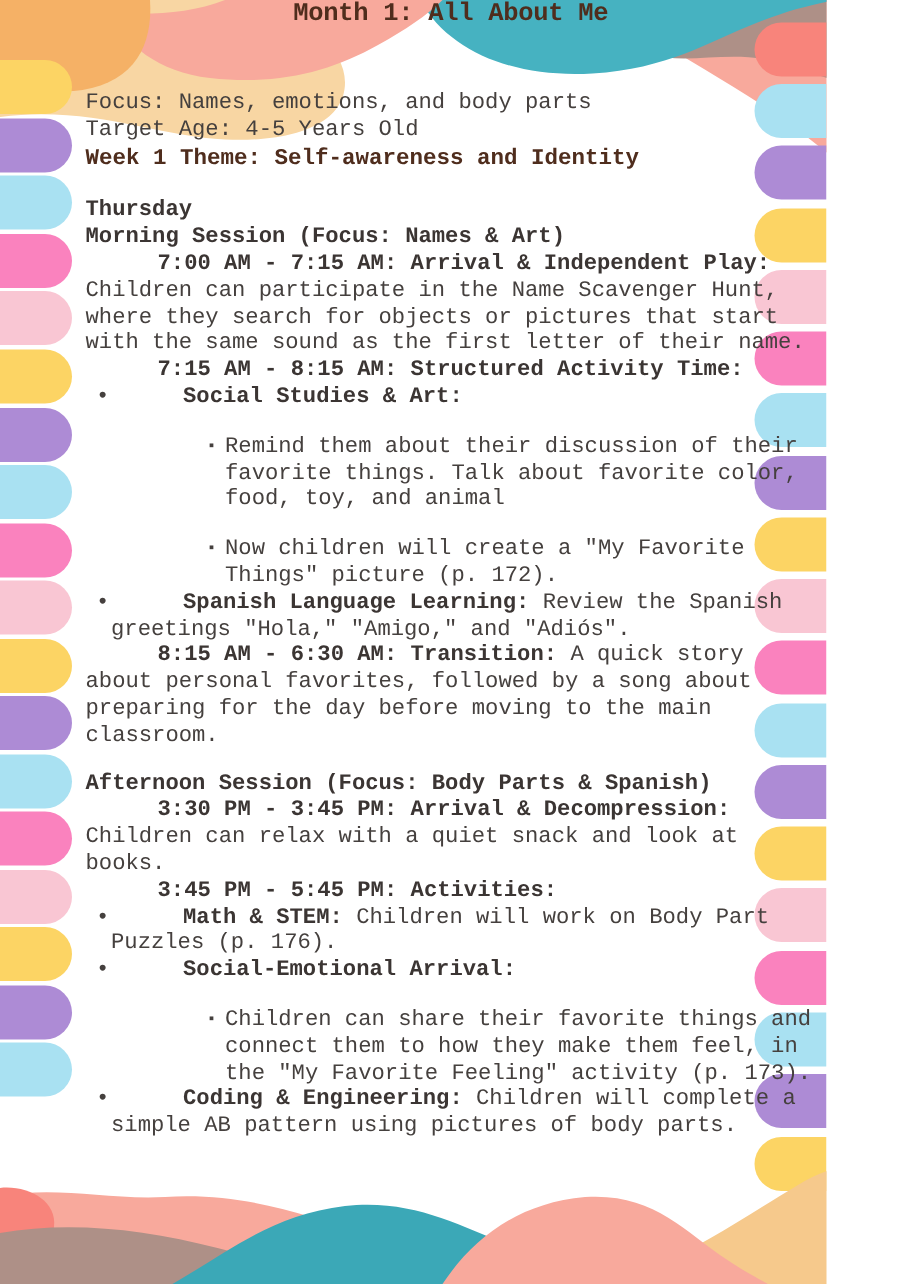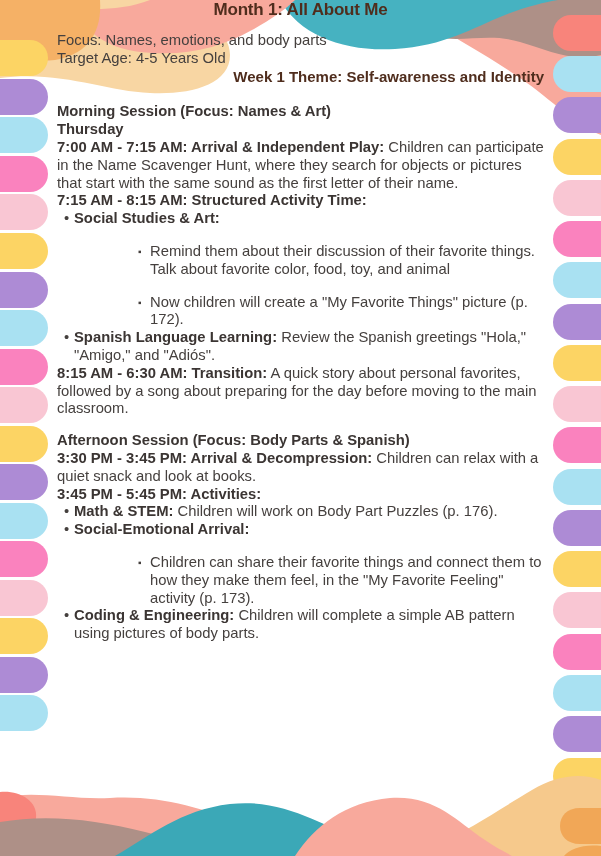--- a/index.html
+++ b/index.html
@@ -1,34 +1,34 @@
 <!DOCTYPE html>
 <html><head>
 <meta charset="utf-8">
 <style>
   html,body{margin:0;padding:0;background:#ffffff;}
-  .page{position:relative;width:601px;height:856px;overflow:hidden;background:#ffffff;
-        font-family:Liberation Sans, sans-serif;}
+  .page{position:relative;width:551px;height:856px;overflow:hidden;background:#ffffff;
+        font-family:Liberation Mono, monospace;}
   .deco{position:absolute;left:0;pointer-events:none;}
   .deco-top{top:0;z-index:1;}
   .deco-bottom{bottom:0;z-index:3;}
   .pills{position:absolute;top:0;left:0;width:100%;height:100%;z-index:2;pointer-events:none;}
   .pill{position:absolute;width:48px;height:36px;}
   .pl{left:0;border-radius:0 18px 18px 0;}
   .pr{right:0;border-radius:18px 0 0 18px;}
   .content{position:absolute;left:57px;top:0;width:487px;z-index:4;
            color:#45403E;font-size:14.8px;line-height:17.8px;}
   .content p{margin:0;}
   .title{margin-top:60px;text-align:center;font-size:17px;line-height:20px;
          font-weight:bold;color:#4F2D1D;letter-spacing:-0.2px;}
-  .meta-wrap{margin-top:12px;}
-  .theme{margin-top:11px;text-align:right;font-weight:bold;color:#4F2D1D;font-size:15px;}
+  .meta-wrap{margin-top:41px;}
+  .theme{margin-top:11px;text-align:left;font-weight:bold;color:#4F2D1D;font-size:15px;}
   .sched{margin-top:18px;}
   .h{font-weight:bold;color:#3B3533;}
-  .b{font-weight:bold;color:#3B3533;}
+  .b{font-weight:bold;color:#3B3533;margin-left:48px;}
   ul{margin:0;padding:0 0 0 7px;list-style:none;}
   ul.l1>li{padding-left:10px;position:relative;}
   ul.l1>li::before{content:"\2022";position:absolute;left:0;color:#45403E;}
   ul.l2{padding:0 0 0 64px;}
   ul.l2>li{padding-left:12px;position:relative;margin-top:15px;}
   ul.l2>li::before{content:"\25AA";position:absolute;left:0;font-size:10px;color:#45403E;}
   .gap{height:14px;}
 </style>
 </head>
 <body>
@@ -104,22 +104,22 @@
     <p class="title">Month 1: All About Me</p>
 
     <div class="meta-wrap">
       <p>Focus: Names, emotions, and body parts</p>
       <p>Target Age: 4-5 Years Old</p>
     </div>
 
     <p class="theme">Week 1 Theme: Self-awareness and Identity</p>
 
     <div class="sched">
+      <p class="h">Thursday</p>
       <p class="h">Morning Session (Focus: Names &amp; Art)</p>
-      <p class="h">Thursday</p>
 
       <p><span class="b">7:00 AM - 7:15 AM: Arrival &amp; Independent Play:</span><span> Children can participate in the Name Scavenger Hunt, where they search for objects or pictures that start with the same sound as the first letter of their name.</span></p>
       <p><span class="b">7:15 AM - 8:15 AM: Structured Activity Time:</span></p>
 
       <ul class="l1">
         <li><span class="b">Social Studies &amp; Art:</span>
           <ul class="l2">
             <li><span>Remind them about their discussion of their favorite things. Talk about favorite color, food, toy, and animal</span></li>
             <li><span>Now children will create a "My Favorite Things" picture (p. 172).</span></li>
           </ul>

